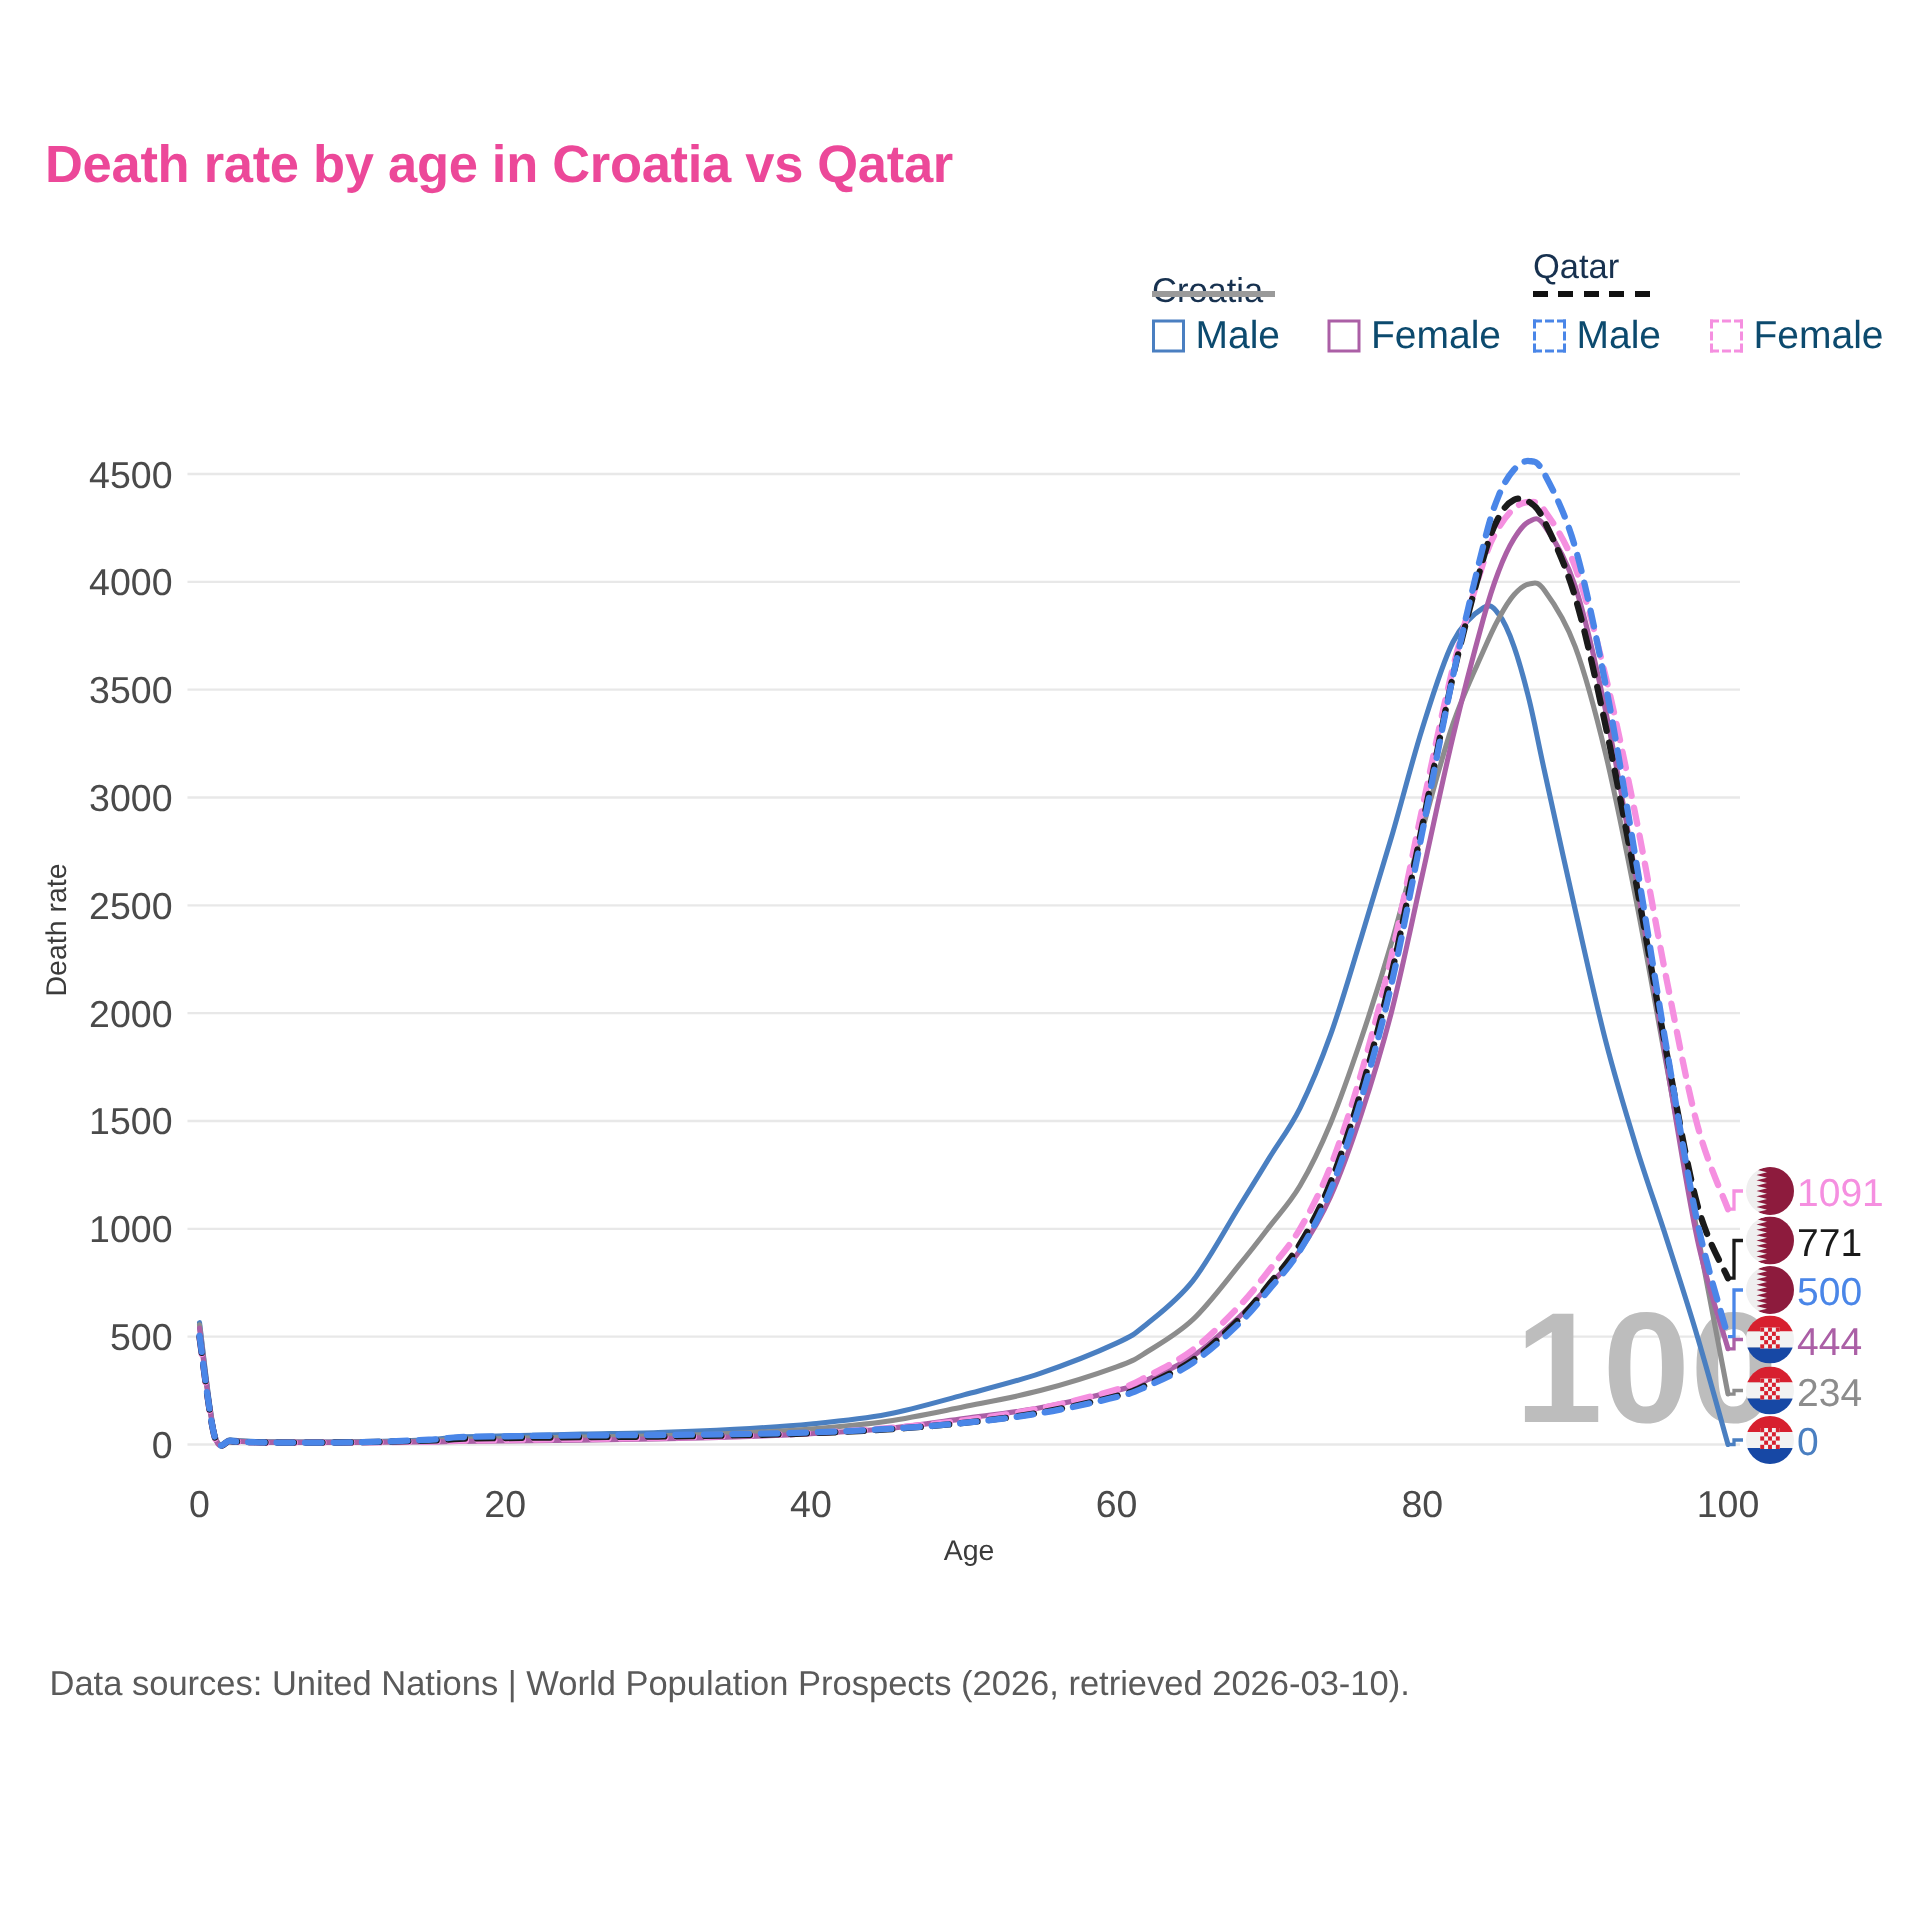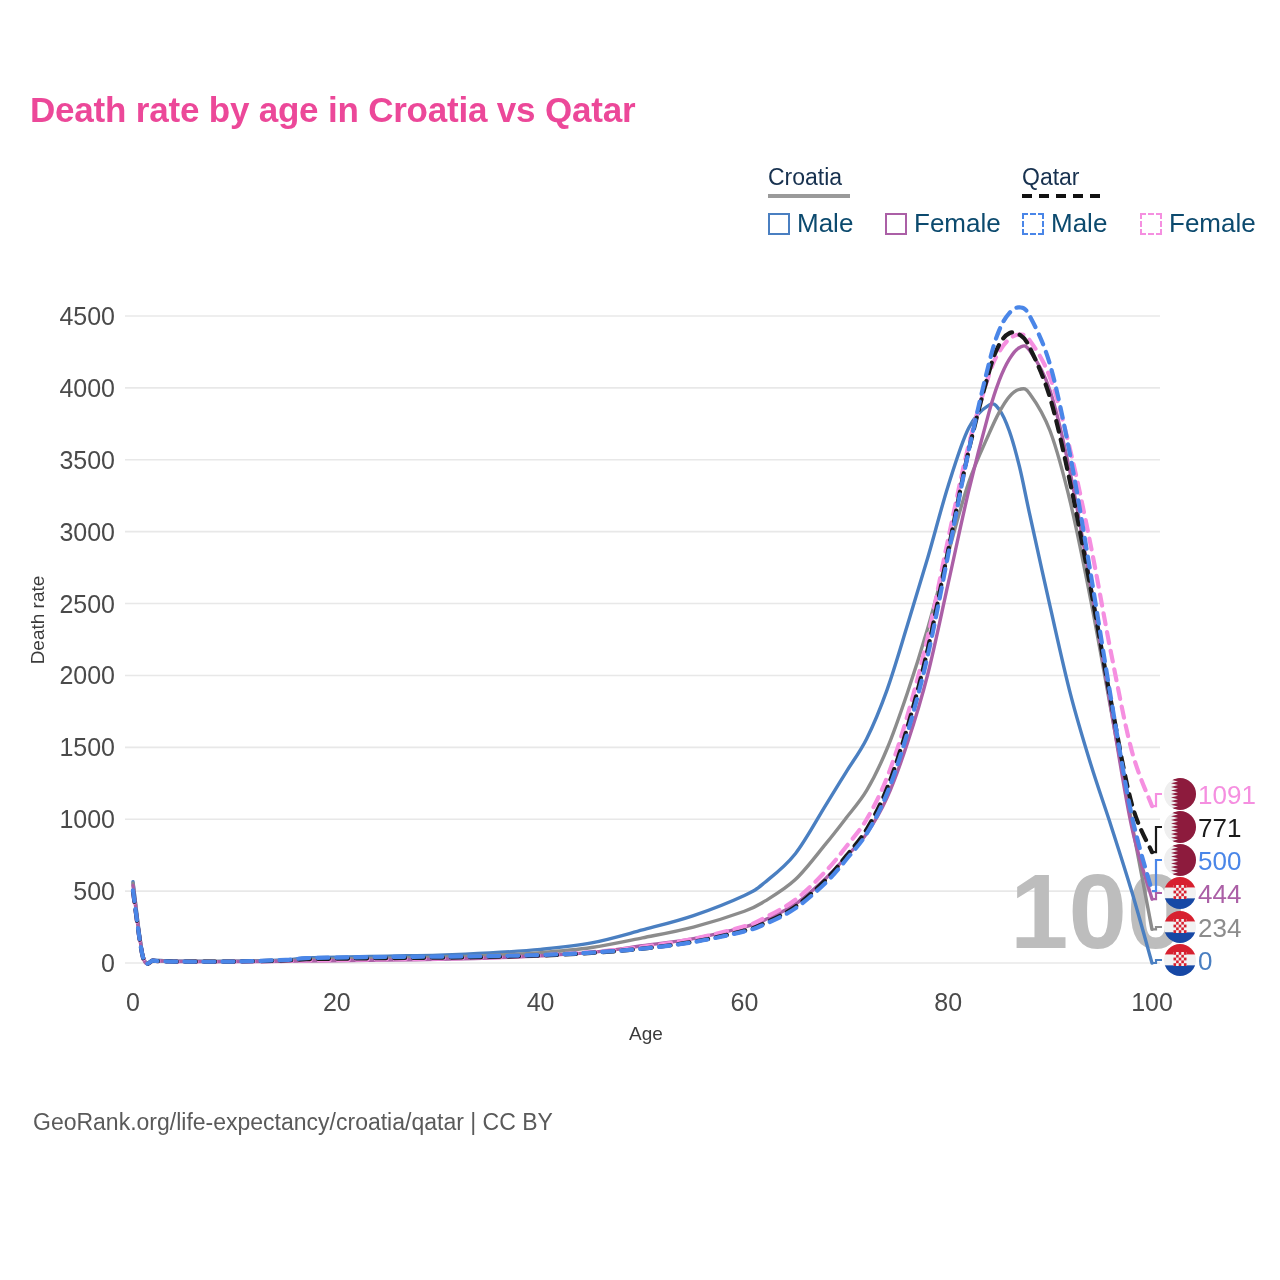--- a/index.html
+++ b/index.html
@@ -113,21 +113,21 @@
     line-height: 1.55;
   }
   #footer div { white-space: nowrap; }
 </style>
 </head>
 <body>
 
 <div id="chart-title">Death rate by age in Croatia vs Qatar</div>
 
 <div id="legend">
-  <div class="legend-group-title" style="left:8px; top:4px;">Croatia</div>
+  <div class="legend-group-title" style="left:8px; top:20px;">Croatia</div>
   <div class="legend-group-rule rule-solid" style="left:8px; top:34px;"></div>
 
   <div class="legend-group-title" style="left:262px; top:4px;">Qatar</div>
   <div class="legend-group-rule rule-dashed" style="left:262px; top:34px;"></div>
 
   <div class="legend-item" style="left:8px; top:48px; color:#4a7fc1;">
     <span class="legend-swatch sw-solid"></span>
     <span class="legend-label">Male</span>
   </div>
 
@@ -303,14 +303,14 @@
           </g>
         </g>
         <text x="1198" y="970" class="endlabel" fill="#4a7fc1">0</text>
       </g>
     <text class="axis-title" x="646" y="1040" text-anchor="middle">Age</text>
     <text class="axis-title" x="44" y="620" text-anchor="middle" transform="rotate(-90 44 620)">Death rate</text>
   </svg>
 </div>
 
 <div id="footer">
-  <div>GeoRank.org/life-expectancy/croatia/qatar | CC BY</div>
+  <div>Data sources: United Nations | World Population Prospects (2026, retrieved 2026-03-10).</div>
 </div>
 
 </body></html>

